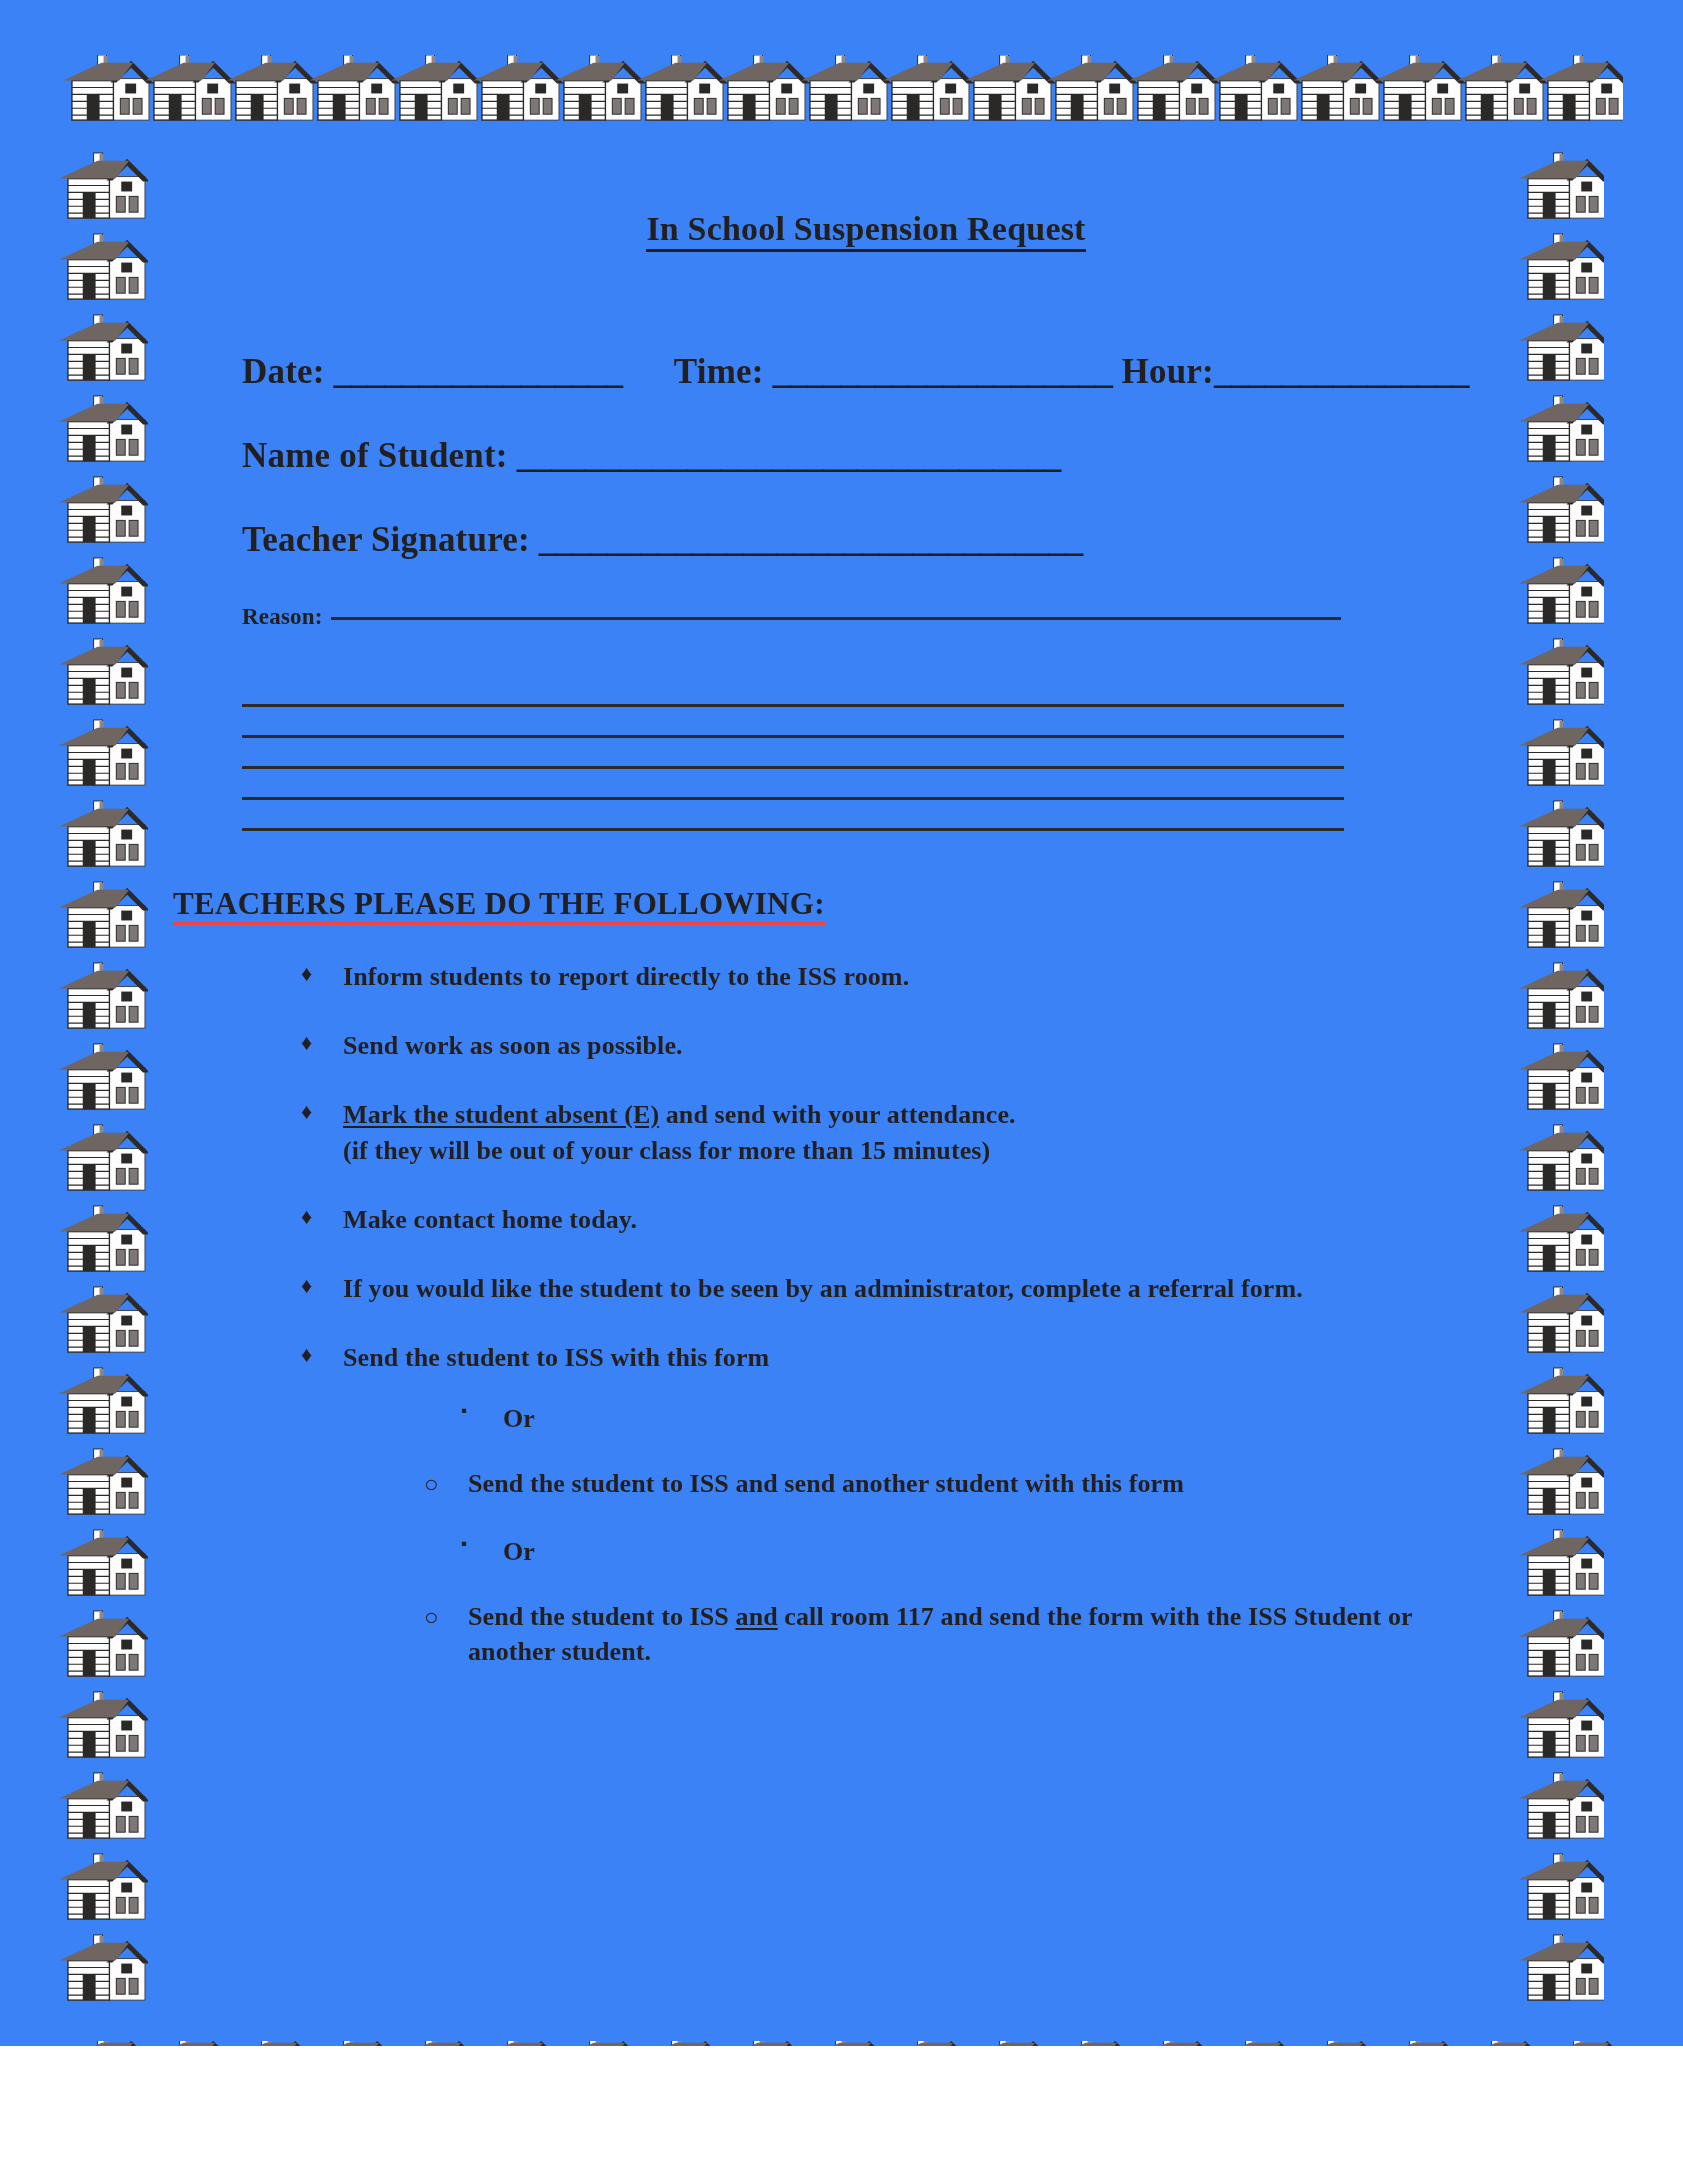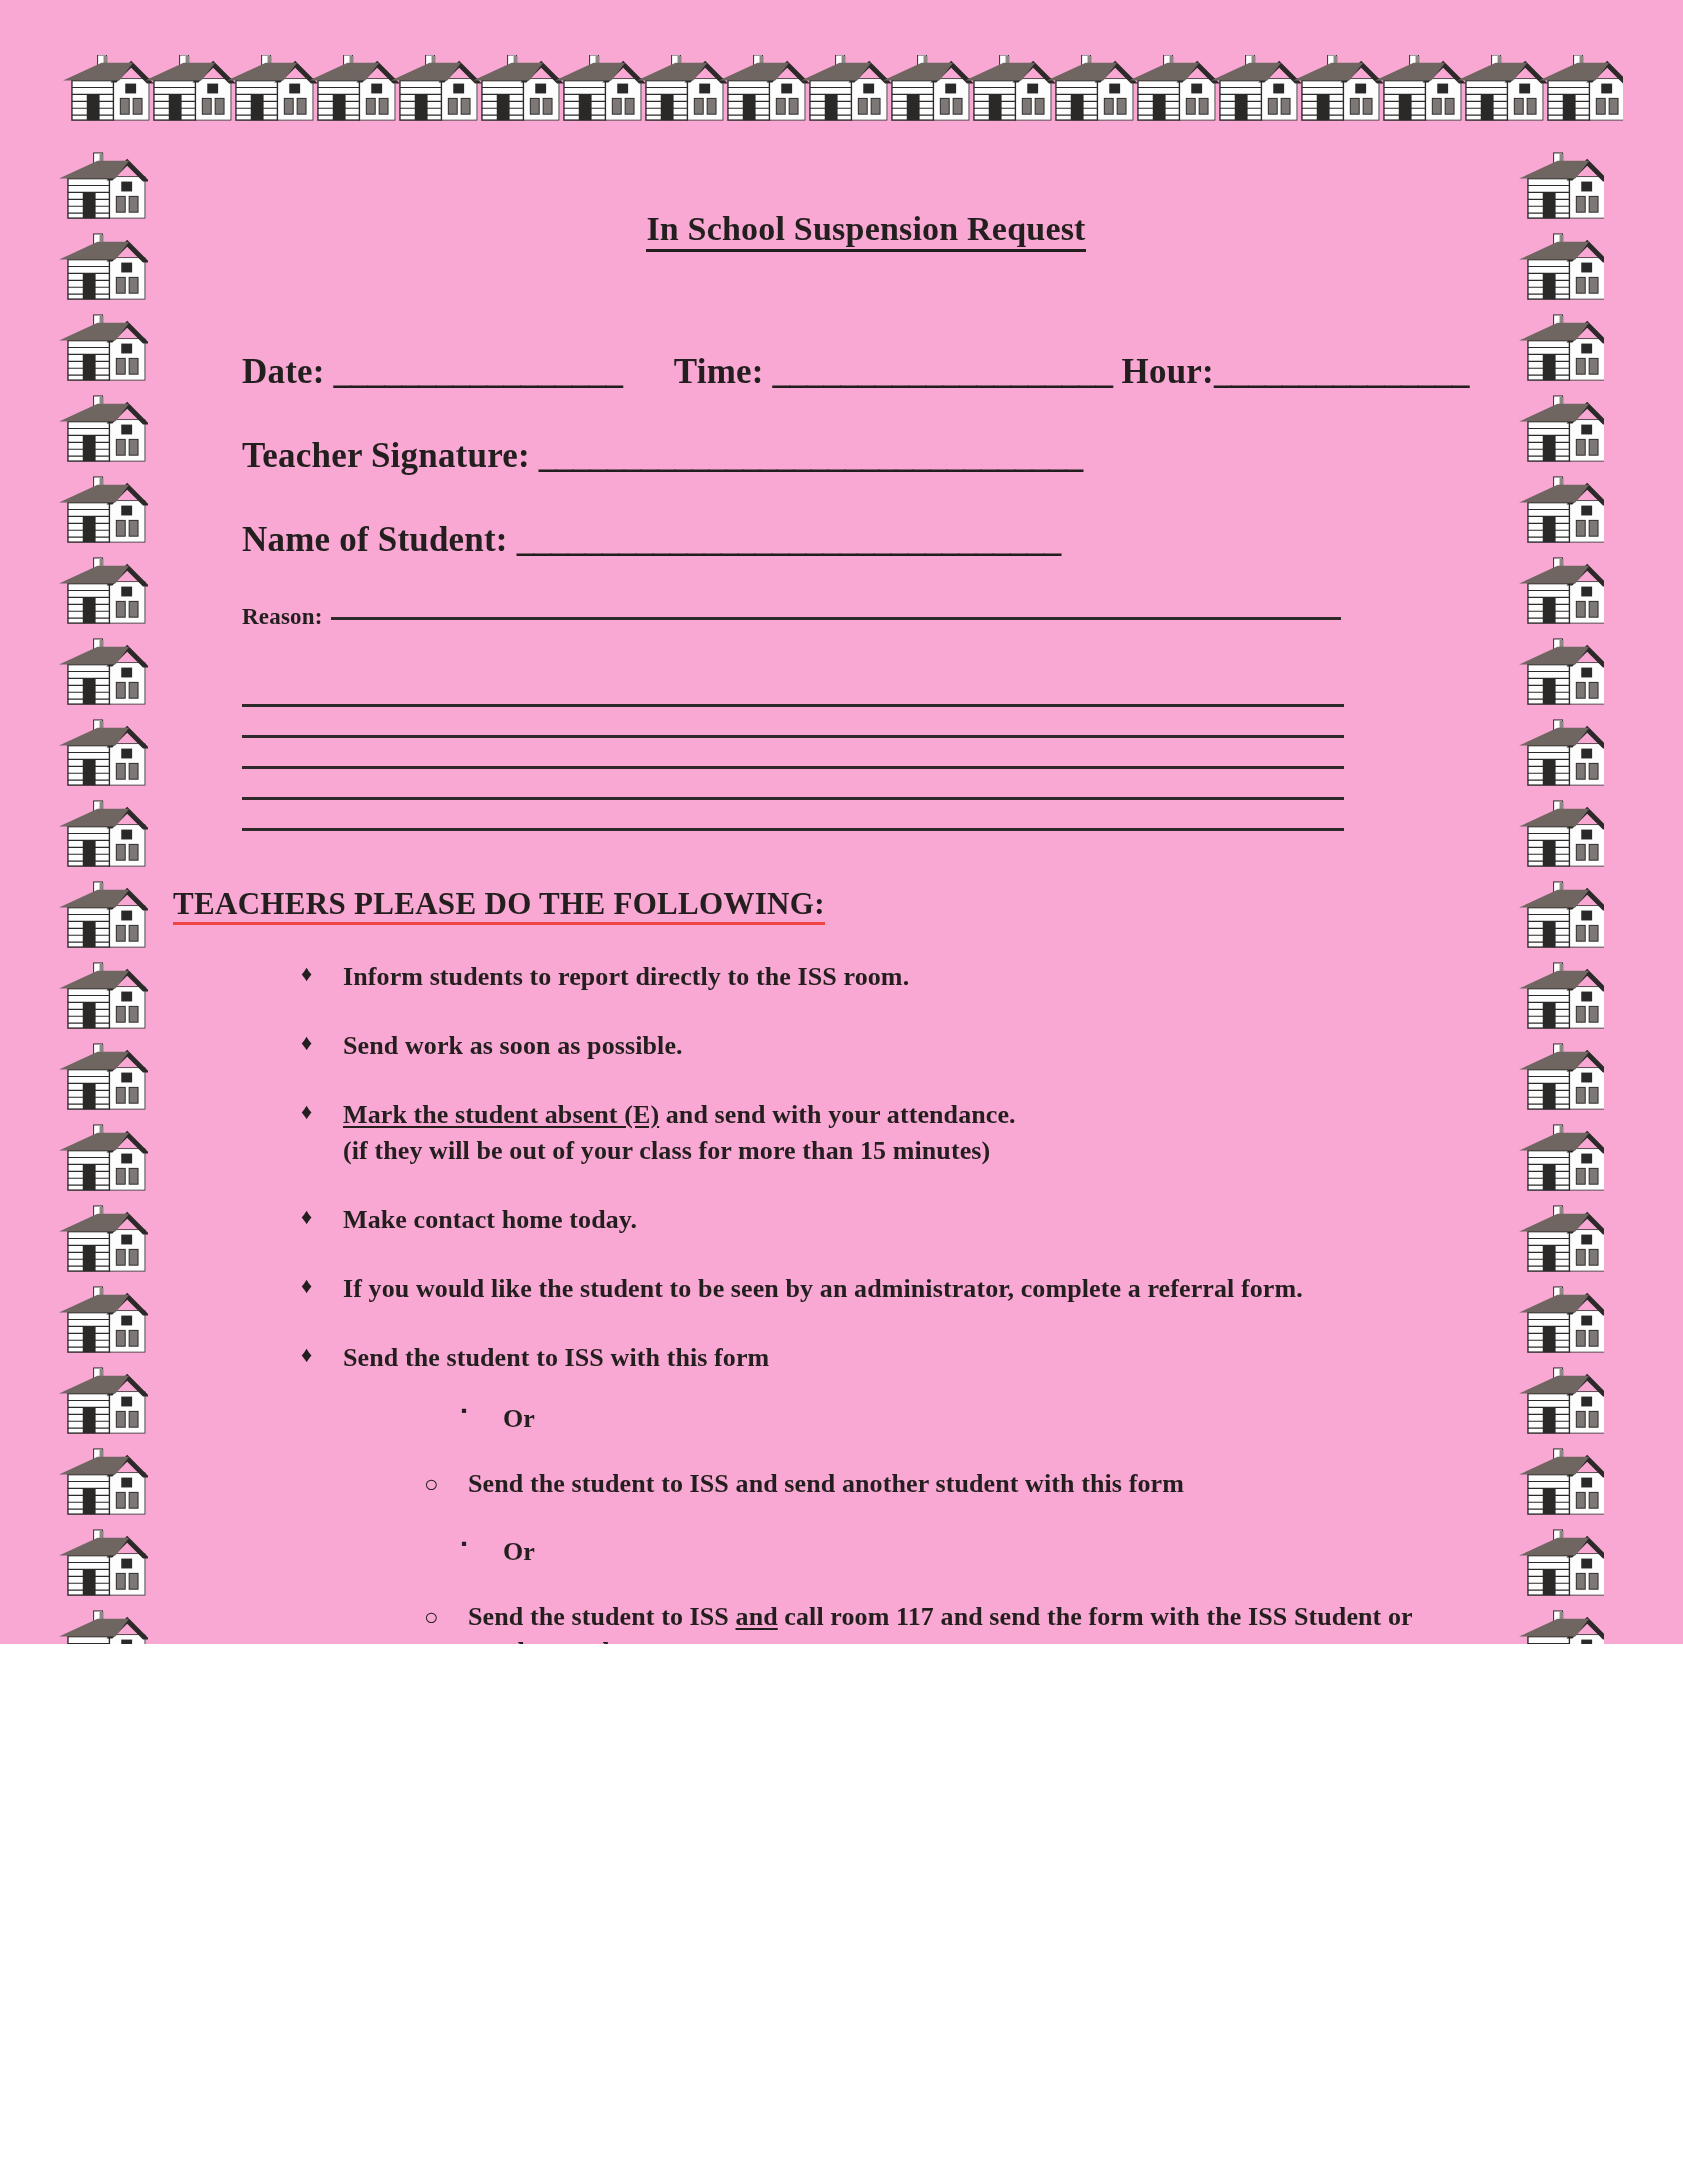--- a/index.html
+++ b/index.html
@@ -9,22 +9,22 @@
     background: #ffffff;
   }
   body {
     font-family: "Liberation Serif", "DejaVu Serif", serif;
     color: #231f1e;
   }
 
   #page {
     position: relative;
     width: 1683px;
-    height: 1644px;
-    background: #f9a8d4;
+    height: 2046px;
+    background: #3b82f6;
     overflow: hidden;
   }
 
   
   .border-row {
     position: absolute;
     display: flex;
     overflow: hidden;
   }
   .border-col {
@@ -2134,26 +2134,26 @@
       <div class="form-line">
         <span>Date:</span>
         <span class="blank">_________________</span>
         <span class="gap-sm"></span>
         <span>Time:</span>
         <span class="blank">____________________</span>
         <span>Hour:</span><span class="blank">_______________</span>
       </div>
 
       <div class="form-line">
+        <span>Name of Student:</span>
+        <span class="blank">________________________________</span>
+      </div>
+
+      <div class="form-line">
         <span>Teacher Signature:</span>
-        <span class="blank">________________________________</span>
-      </div>
-
-      <div class="form-line">
-        <span>Name of Student:</span>
         <span class="blank">________________________________</span>
       </div>
 
       <div class="reason-row">
         <span>Reason:</span><span class="reason-rule"></span>
       </div>
     </div>
 
     <div class="rule-lines" id="rule-lines">
         <div class="rule"></div>

